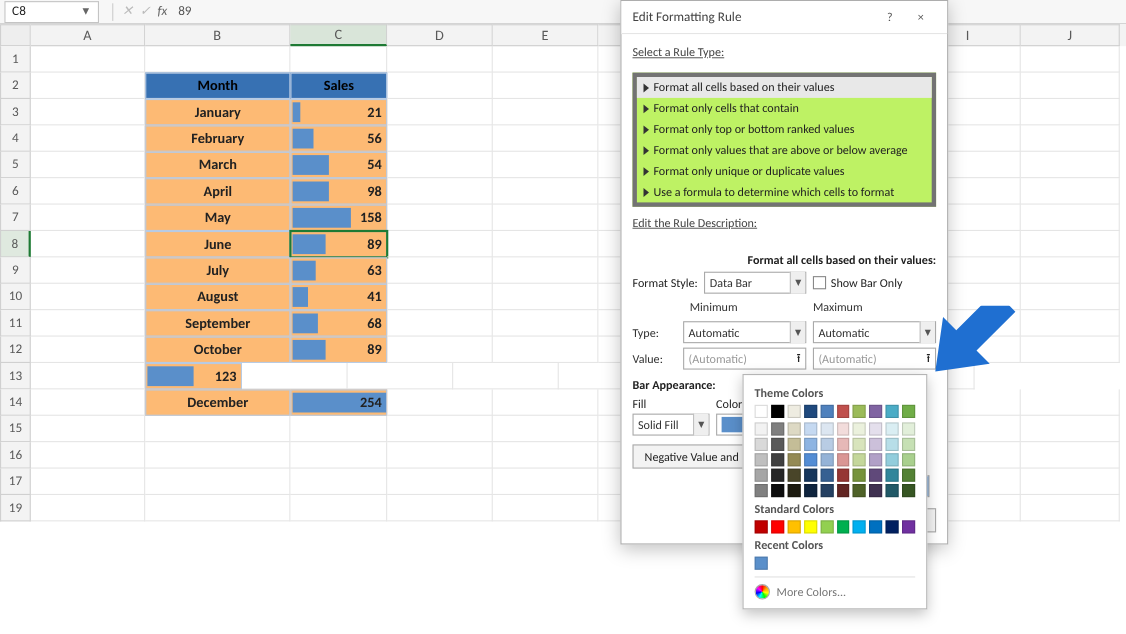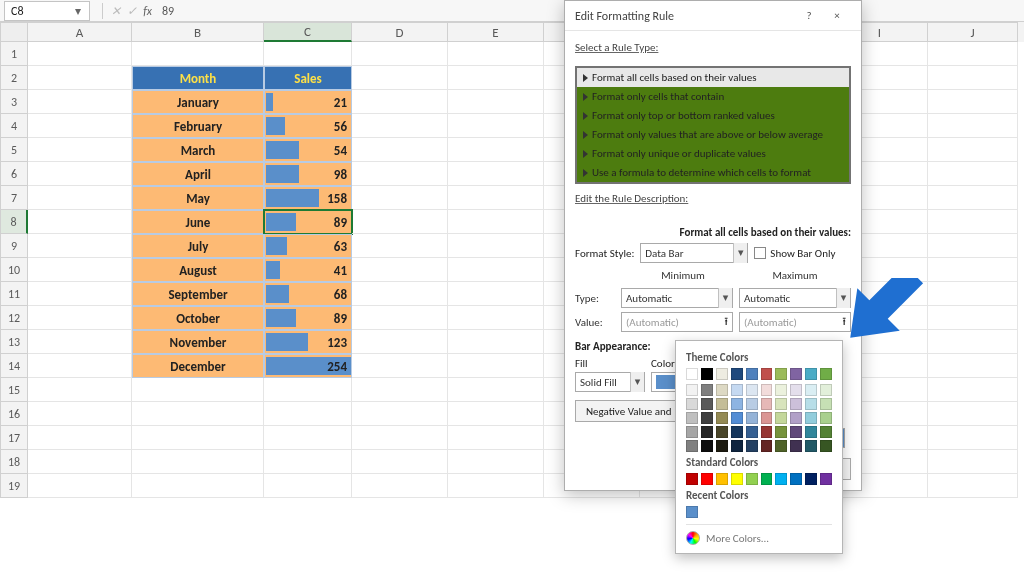--- a/index.html
+++ b/index.html
@@ -22,49 +22,49 @@
   .colh { border:1px solid #d0d0d0; border-left:none; display:flex; align-items:center; justify-content:center; color:#5a5a5a; background:#f3f3f3; font-size:13px; }
   .colh.sel { background:#d9e5d9; border-bottom:2px solid #1e7a34; }
   .rows { }
   .row { display:flex; height:24px; }
   .rowh { width:28px; border:1px solid #d0d0d0; border-top:none; display:flex; align-items:center; justify-content:center; color:#5a5a5a; background:#f3f3f3; font-size:12px; }
   .rowh.sel { background:#dfe9df; border-right:2px solid #1e7a34; }
   .cell { border:1px solid #e5e5e5; border-top:none; border-left:none; height:100%; position:relative; }
   
   .cA{width:104px}.cB{width:132px}.cC{width:88px}.cD{width:96px}.cE{width:96px}.cF{width:96px}.cG{width:96px}.cH{width:96px}.cI{width:96px}.cJ{width:90px}
   
-  .th-cell { background:#3771b3; color:#fde047; font-weight:bold; text-align:center; display:flex; align-items:center; justify-content:center; border:1px solid #b8cbe3 !important; }
+  .th-cell { background:#3771b3; color:#000000; font-weight:bold; text-align:center; display:flex; align-items:center; justify-content:center; border:1px solid #b8cbe3 !important; }
   .td-cell { background:#fdba74; border:1px solid #b8cbe3 !important; display:flex; align-items:center; overflow:hidden; }
   .td-cell.center { justify-content:center; font-weight:bold; }
   .td-cell.num { justify-content:flex-end; font-weight:bold; padding-right:4px; }
   .databar { position:absolute; left:1px; top:2px; bottom:2px; background:#5a8fca; }
   .cell.selected { outline:2px solid #1e7a34; outline-offset:-1px; }
 
   
   .dialog { position:absolute; top:0; left:564px; width:298px; background:#fff; border:1px solid #adadad; box-shadow:0 4px 16px rgba(0,0,0,.25); font-size:11px; }
   .dlg-titlebar { height:30px; display:flex; align-items:center; padding:0 10px; background:#fff; border-bottom:1px solid #e5e5e5; }
   .dlg-titlebar .title { flex:1; color:#444; font-size:12px; }
   .dlg-titlebar .wbtn { width:28px; text-align:center; color:#555; }
   .dlg-body { padding:8px 10px 10px; }
   .sec-label { color:#444; margin:2px 0 4px; }
-  .rule-list { border:2px solid #737373; background:#4d7c0f;margin-top:12px; }
+  .rule-list { border:4px solid #737373; background:#bef264;margin-top:12px; }
   .rule-item { padding:3px 6px; display:flex; align-items:center; gap:4px; color:#222; }
   .rule-item.sel { background:#e8e8e8; }
   .tri { width:0;height:0;border-top:4px solid transparent;border-bottom:4px solid transparent;border-left:5px solid #333; }
   .subhead { font-weight:bold; margin-top:21px;text-align:right; }
   .row-f { display:flex; align-items:center; gap:6px; margin-top:4px; }
   .lbl { width:60px; color:#333; }
   .lbl.small { width:40px; }
   .dropdown { border:1px solid #a9a9a9; height:20px; background:#fff; display:flex; align-items:center; padding:0 4px; font-size:11px; position:relative; }
   .dropdown .cur { flex:1; color:#333; }
   .dropdown .dd { width:14px; text-align:center; color:#555; background:#efefef; border-left:1px solid #c0c0c0; margin:-1px -4px -1px 4px; height:20px; line-height:20px; }
   .dropdown.gray .cur { color:#999; }
   .checkbox { display:flex; align-items:center; gap:4px; }
   .cb { width:12px; height:12px; border:1px solid #888; background:#fff; }
-  .minmax { display:flex; gap:0; margin-top:6px;text-align:center; }
+  .minmax { display:flex; gap:0; margin-top:6px; }
   .mm-col { flex:1; }
   .mm-head { color:#333; margin-bottom:2px; }
   .bar-app { font-weight:bold; margin-top:8px; }
   .fill-row { display:flex; gap:6px; margin-top:4px; align-items:flex-end;}
   .fill-col { display:flex; flex-direction:column; gap:2px; }
   .color-swatch { width:40px; height:14px; background:#5a8fca; display:inline-block; margin-right:4px; }
   .btn { border:1px solid #a9a9a9; background:#f3f3f3; height:22px; padding:0 10px; display:inline-flex; align-items:center; font-size:11px; }
   .btn.wide { min-width:80px; justify-content:center; }
   .preview-bar { border:1px solid #a9a9a9; width:150px; height:20px; margin-top:6px; position:relative; background:#fff; }
   .preview-bar .fill { position:absolute; top:0;left:0;bottom:0; width:100%; background:#5a8fca; }
@@ -330,23 +330,20 @@
           <div class="cell cE"></div>
           <div class="cell cF"></div>
           <div class="cell cG"></div>
           <div class="cell cH"></div>
           <div class="cell cI"></div>
           <div class="cell cJ"></div>
         </div>
         <div class="row">
           <div class="rowh">13</div>
           <div class="cell cA"></div>
-          <div class="cell cB td-cell center">
-            <span>November</span>
-          </div>
           <div class="cell cC td-cell num">
             <span class="databar" style="width:48.4251968503937%"></span>
             <span style="position:relative">123</span>
           </div>
           <div class="cell cD"></div>
           <div class="cell cE"></div>
           <div class="cell cF"></div>
           <div class="cell cG"></div>
           <div class="cell cH"></div>
           <div class="cell cI"></div>
@@ -391,33 +388,20 @@
           <div class="cell cD"></div>
           <div class="cell cE"></div>
           <div class="cell cF"></div>
           <div class="cell cG"></div>
           <div class="cell cH"></div>
           <div class="cell cI"></div>
           <div class="cell cJ"></div>
         </div>
         <div class="row">
           <div class="rowh">17</div>
-          <div class="cell cA"></div>
-          <div class="cell cB"></div>
-          <div class="cell cC"></div>
-          <div class="cell cD"></div>
-          <div class="cell cE"></div>
-          <div class="cell cF"></div>
-          <div class="cell cG"></div>
-          <div class="cell cH"></div>
-          <div class="cell cI"></div>
-          <div class="cell cJ"></div>
-        </div>
-        <div class="row">
-          <div class="rowh">18</div>
           <div class="cell cA"></div>
           <div class="cell cB"></div>
           <div class="cell cC"></div>
           <div class="cell cD"></div>
           <div class="cell cE"></div>
           <div class="cell cF"></div>
           <div class="cell cG"></div>
           <div class="cell cH"></div>
           <div class="cell cI"></div>
           <div class="cell cJ"></div>
@@ -471,21 +455,21 @@
             <span class="tri"></span>
             <span>Use a formula to determine which cells to format</span>
           </div>
         </div>
 
       <div class="sec-label underline-a" style="margin-top:8px"><span>Edit the Rule Description:</span></div>
       <div class="subhead">Format all cells based on their values:</div>
 
       <div class="row-f">
         <span><span>Format Style:</span></span>
-        <div class="dropdown" style="width:108px">
+        <div class="dropdown" style="width:93px">
           <span class="cur">Data Bar</span>
           <span class="dd">▾</span>
         </div>
         <div class="checkbox">
           <span class="cb"></span>
           <span>Show Bar Only</span>
         </div>
       </div>
 
       <div class="minmax">

